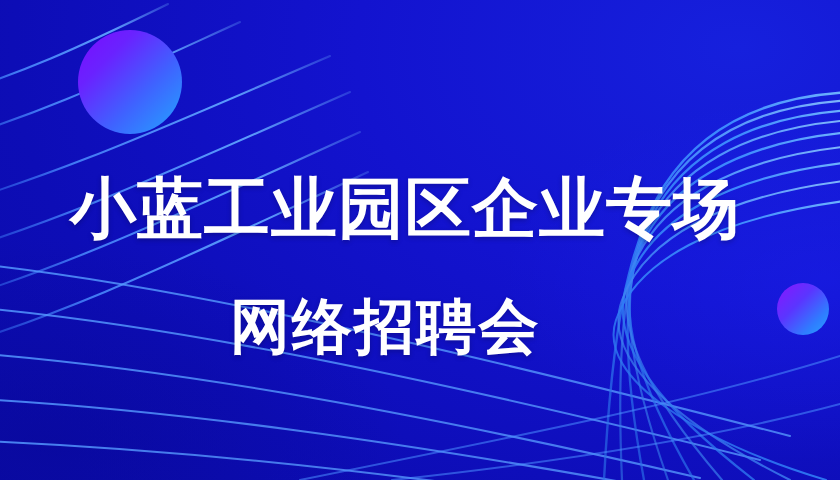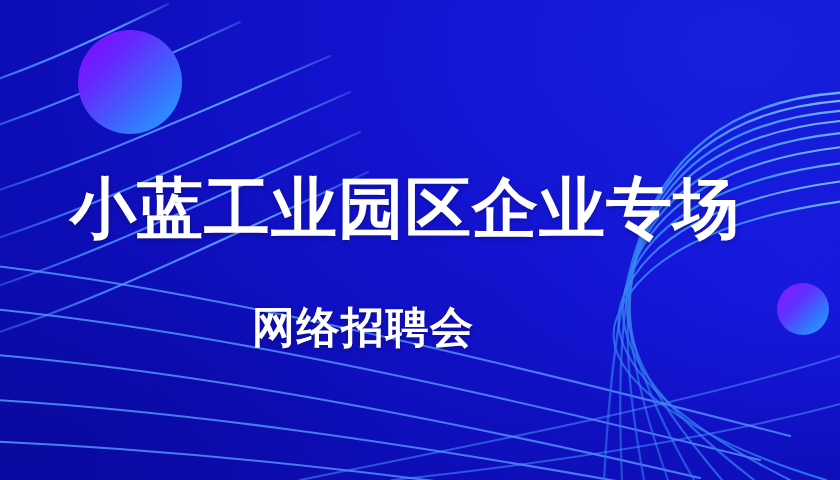--- a/index.html
+++ b/index.html
@@ -69,23 +69,23 @@
     text-shadow: 0 2px 5px rgba(0,0,0,0.22);
   }
   #headline-1 {
     left: 70px;
     top: 148px;
     font-size: 66px;
     line-height: 72px;
     letter-spacing: 0.015em;
   }
   #headline-2 {
-    left: 252px;
+    left: 230px;
     top: 268px;
-    font-size: 43px;
+    font-size: 60px;
     line-height: 70px;
     letter-spacing: 0.035em;
   }
 </style>
 </head>
 <body>
 
 <div id="banner">
 
   <div class="layer" id="bg-base"></div>

